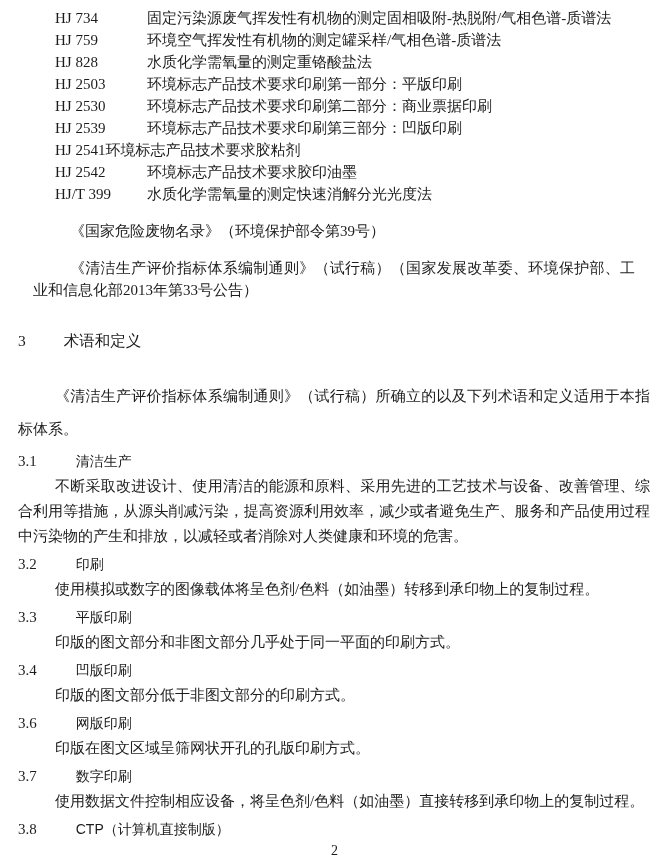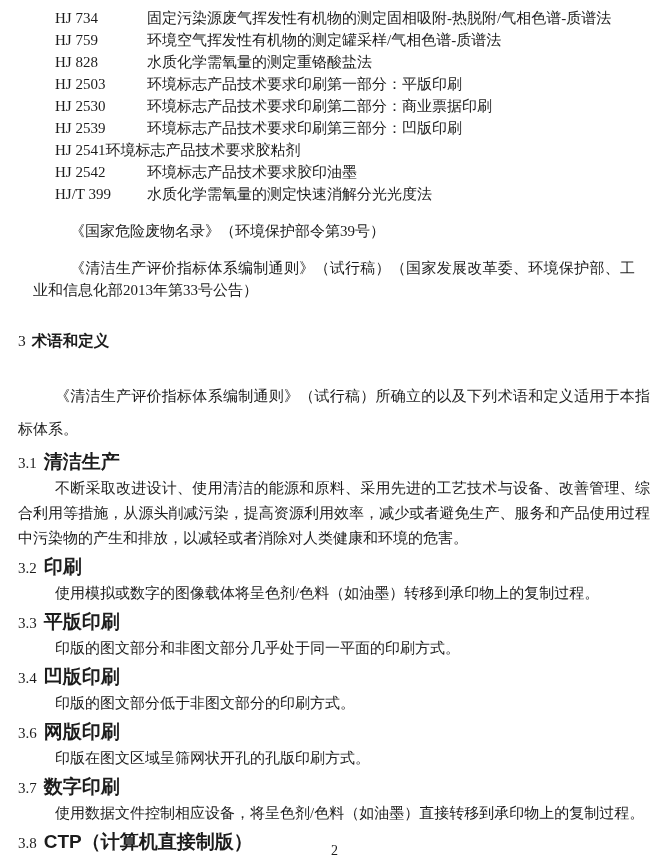--- a/index.html
+++ b/index.html
@@ -35,39 +35,40 @@
   }
   
   .section-heading {
     margin: 27px 0 0 0;
     line-height: 26px;
     font-size: 15.5px;
     font-weight: normal;
   }
   .sec-num { font-family: "Liberation Serif", "DejaVu Serif", serif; margin-right: 6px; }
   .sec-title, .term-title {
-    font-weight: 700;
+    font-weight: 400;
     font-family: "Liberation Sans", "DejaVu Sans", sans-serif;
+    margin-left: 32px;
   }
   .intro {
     margin: 26px 0 0 0;
     text-indent: 37px;
     line-height: 33px;
     text-align: justify;
   }
   
   .term { margin-top: 3px; }
   .term-heading {
     margin: 0;
     line-height: 25px;
     font-size: 15px;
     font-weight: normal;
   }
   .term-num { margin-right: 7px; text-align: center; }
-  .term-title { font-size: 19px; }
+  .term-title { font-size: 14px; }
   .term-def {
     margin: 0;
     text-indent: 37px;
     line-height: 25px;
     text-align: justify;
   }
   .term-def:empty { display: none; }
   
   .page-number {
     position: absolute;

